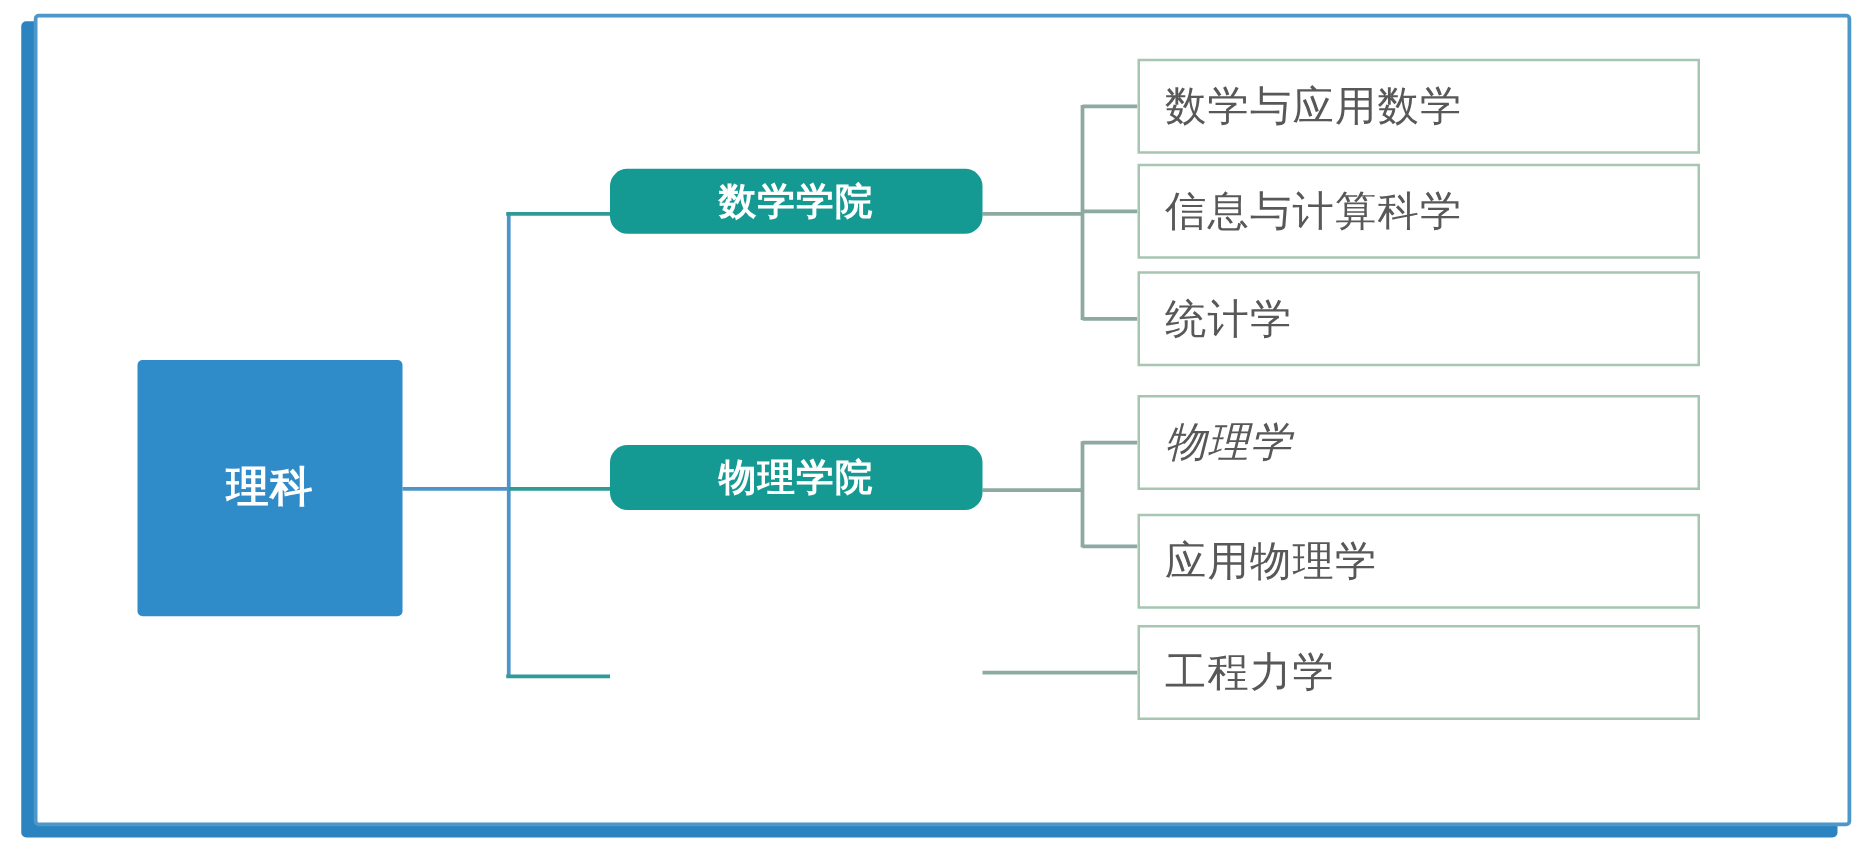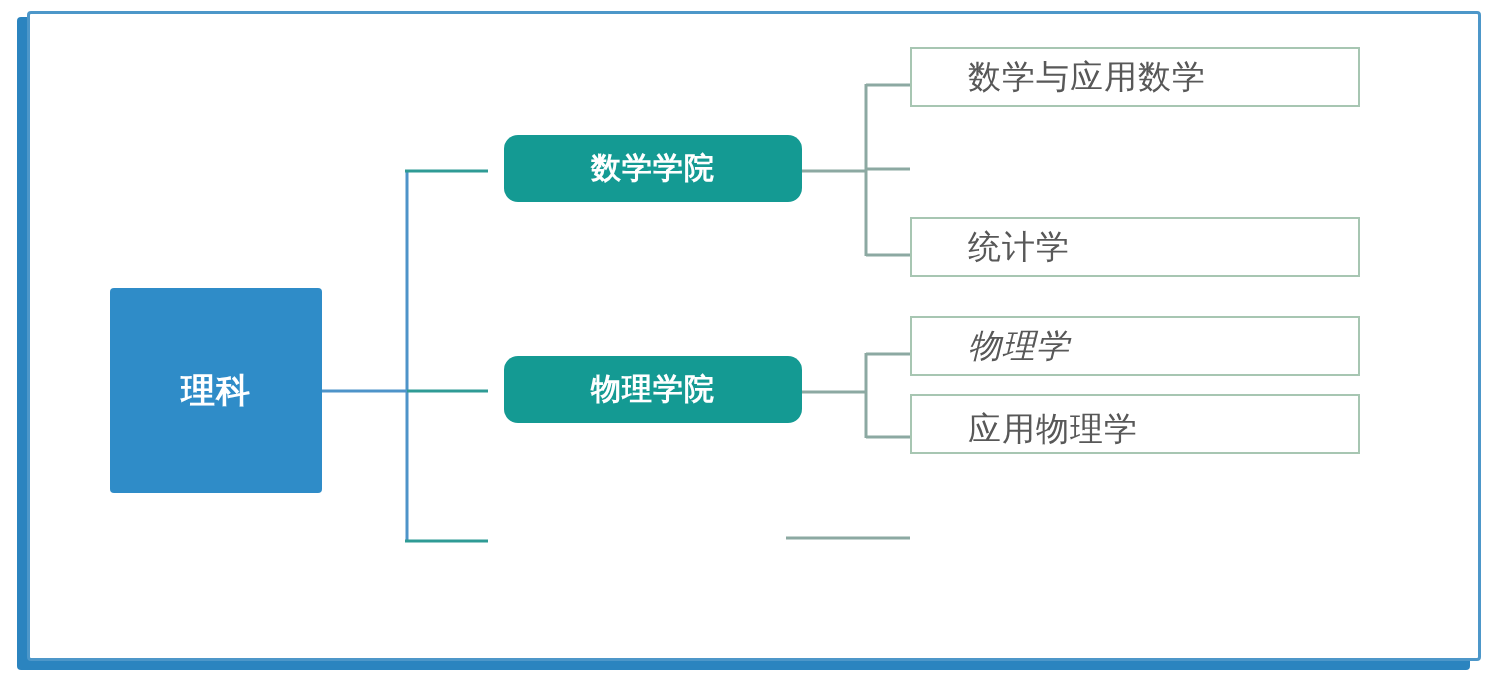--- a/index.html
+++ b/index.html
@@ -36,39 +36,39 @@
   .node{position:absolute;display:flex;align-items:center;justify-content:center;}
 
   .root-box{
     left:110px;top:288px;width:212px;height:205px;
     background:var(--root-fill);border-radius:4px;
     color:#ffffff;font-weight:bold;font-size:34px;line-height:1.42;
     flex-direction:column;text-align:center;letter-spacing:1px;
   }
 
   .college-box{
-    left:488px;width:298px;height:67px;
+    left:488px;width:298px;height:52px;
     background:var(--college-fill);border-radius:14px;
-    color:#ffffff;font-weight:bold;font-size:30px;letter-spacing:1px;margin-left:16px;
+    color:#ffffff;font-weight:bold;font-size:30px;letter-spacing:1px;
   }
   .college-math{top:135px;}
   .college-physics{top:356px;}
   .college-civil{top:502px;}
 
   .major-box{
-    left:910px;width:450px;height:60px;
+    left:910px;width:450px;height:76px;
     background:#ffffff;border:2px solid var(--major-border);
     color:var(--major-text);font-size:33px;
-    justify-content:flex-start;padding-left:56px;letter-spacing:1px;
+    justify-content:flex-start;padding-left:20px;letter-spacing:1px;
   }
   .major-1{top:47px;}
   .major-2{top:131px;}
   .major-3{top:217px;}
   .major-4{top:316px;font-style:italic;}
-  .major-5{top:394px;align-items:flex-end;}
+  .major-5{top:411px;}
   .major-6{top:500px;}
 
   .line-blue{stroke:var(--connector-blue);stroke-width:3;fill:none;}
   .line-teal{stroke:var(--connector-teal);stroke-width:3;fill:none;}
   .line-gray{stroke:var(--connector-gray);stroke-width:3;fill:none;}
 </style>
 </head>
 <body>
 
 <div class="stage">
@@ -106,23 +106,29 @@
   <div class="node college-box college-math">
     <span>数学学院</span>
   </div>
   <div class="node college-box college-physics">
     <span>物理学院</span>
   </div>
 
   <div class="node major-box major-1">
     <span>数学与应用数学</span>
   </div>
+  <div class="node major-box major-2">
+    <span>信息与计算科学</span>
+  </div>
   <div class="node major-box major-3">
     <span>统计学</span>
   </div>
   <div class="node major-box major-4">
     <span>物理学</span>
   </div>
   <div class="node major-box major-5">
     <span>应用物理学</span>
   </div>
+  <div class="node major-box major-6">
+    <span>工程力学</span>
+  </div>
 
 </div>
 
 </body></html>

